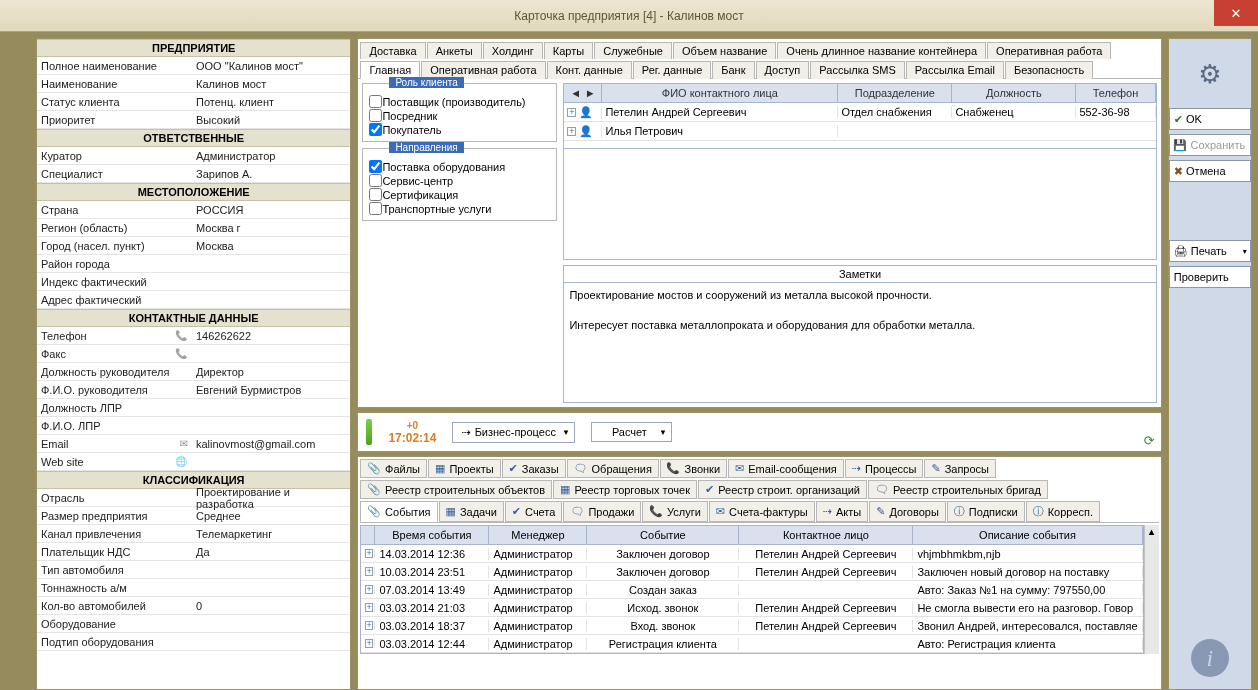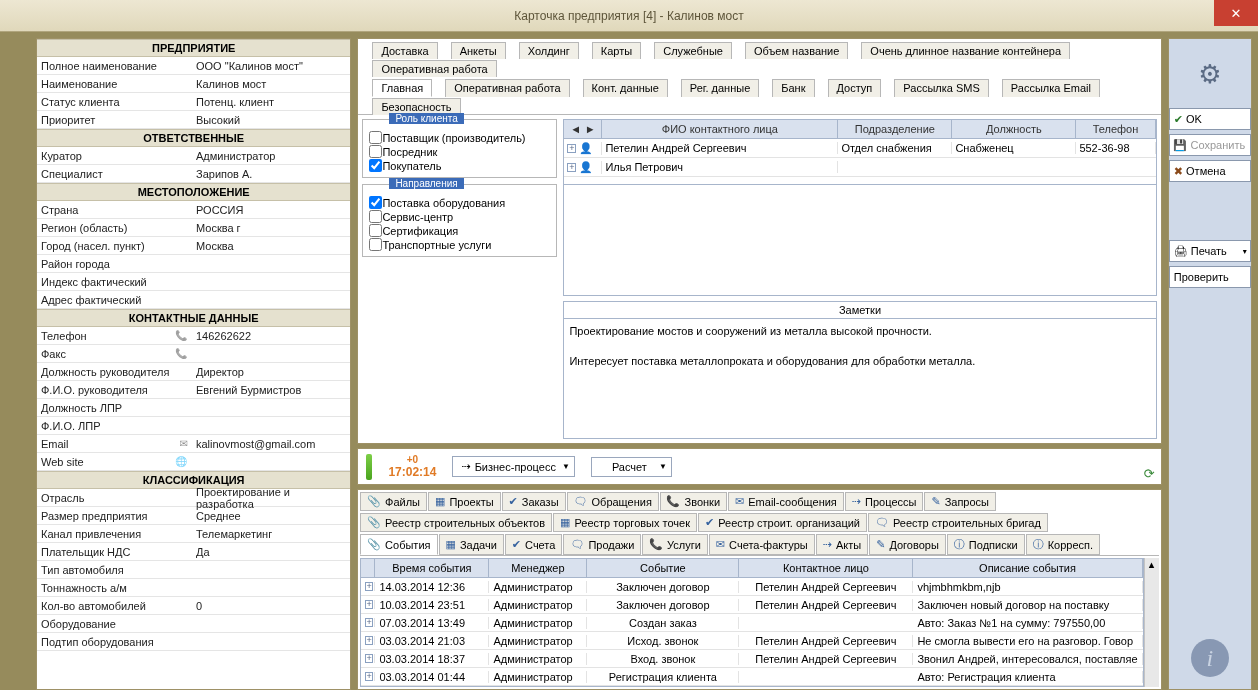--- a/index.html
+++ b/index.html
@@ -14,21 +14,21 @@
   .prop-row { display: flex; border-bottom: 1px solid #e5e5e5; height: 18px; align-items: center; }
   .prop-label { width: 155px; padding-left: 4px; color: #222; }
   .prop-value { flex: 1; padding-left: 4px; color: #222; display: flex; align-items: center; }
   .center-panel { flex: 1; margin: 6px 3px 6px 6px; display: flex; flex-direction: column; gap: 4px; }
   .right-panel { width: 94px; background: #cfd9e8; border: 1px solid #9e9166; margin: 6px 6px 6px 3px; display: flex; flex-direction: column; align-items: center; padding-top: 20px; gap: 4px; position: relative; }
   .gear-icon { font-size: 26px; color: #5b6b84; margin-bottom: 14px; }
   .side-btn { width: 82px; height: 22px; background: #fff; border: 1px solid #8a98ad; font-size: 11px; display: flex; align-items: center; padding-left: 4px; cursor: pointer; gap: 3px; }
   .side-btn.disabled { color: #999; }
   .side-btn .ddl { margin-left: auto; margin-right: 3px; font-size: 8px; }
   .tabsrow { display: flex; gap: 1px; background: #fff; border: 1px solid #9e9166; padding: 2px 2px 0 2px; flex-wrap: wrap; }
-  .tab { background: #f1efe7; border: 1px solid #b7b7b7; border-bottom: none; padding: 2px 8px; font-size: 11px; cursor: pointer; position: relative; bottom: -1px; white-space: nowrap; margin-left: 12px; }
+  .tab { background: #f1efe7; border: 1px solid #b7b7b7; border-bottom: none; padding: 2px 8px; font-size: 11px; cursor: pointer; position: relative; bottom: -1px; white-space: nowrap; }
   .tab.active { background: #fff; border-bottom: 1px solid #fff; font-weight: normal; }
   .main-card { background: #fff; border: 1px solid #9e9166; border-top: none; padding: 4px; display: flex; gap: 6px; height: 328px; }
   .main-left { width: 195px; display: flex; flex-direction: column; gap: 6px; }
   .fieldset { border: 1px solid #b7b7b7; padding: 10px 6px 4px 6px; position: relative; }
   .fs-legend { position: absolute; top: -7px; left: 26px; background: #3b6bb8; color: #fff; font-size: 10px; padding: 0 6px; }
   .cb-row { display: flex; align-items: center; font-size: 11px; margin: 1px 0; }
   .main-right { flex: 1; display: flex; flex-direction: column; }
   .contact-head { display: flex; background: #d9e1ee; border: 1px solid #a7b5cb; height: 20px; }
   .ch-cell { border-right: 1px solid #a7b5cb; display: flex; align-items: center; justify-content: center; font-size: 11px; color: #333; padding: 0 4px; }
   .contact-title { text-align: center; background: #d9e1ee; border: 1px solid #a7b5cb; border-top: none; font-weight: bold; padding: 2px; }
@@ -477,21 +477,21 @@
                   <div class="ev-cell ew-time">03.03.2014 18:37</div>
                   <div class="ev-cell ew-mgr">Администратор</div>
                   <div class="ev-cell ew-evt" style="justify-content:center;">Вход. звонок</div>
                   <div class="ev-cell ew-contact" style="justify-content:center;">Петелин Андрей Сергеевич</div>
                   <div class="ev-cell ew-desc">Звонил Андрей, интересовался, поставляе</div>
                 </div>
                 <div class="ev-row">
                   <div class="ev-cell ew-exp">
                     <span class="expander">+</span>
                   </div>
-                  <div class="ev-cell ew-time">03.03.2014 01:44</div>
+                  <div class="ev-cell ew-time">03.03.2014 12:44</div>
                   <div class="ev-cell ew-mgr">Администратор</div>
                   <div class="ev-cell ew-evt" style="justify-content:center;">Регистрация клиента</div>
                   <div class="ev-cell ew-contact" style="justify-content:center;"></div>
                   <div class="ev-cell ew-desc">Авто: Регистрация клиента</div>
                 </div>
               </div>
           </div>
           <div class="vscroll-stub" style="height:auto;">
             <div style="height:18px;text-align:center;">▴</div>
           </div>

